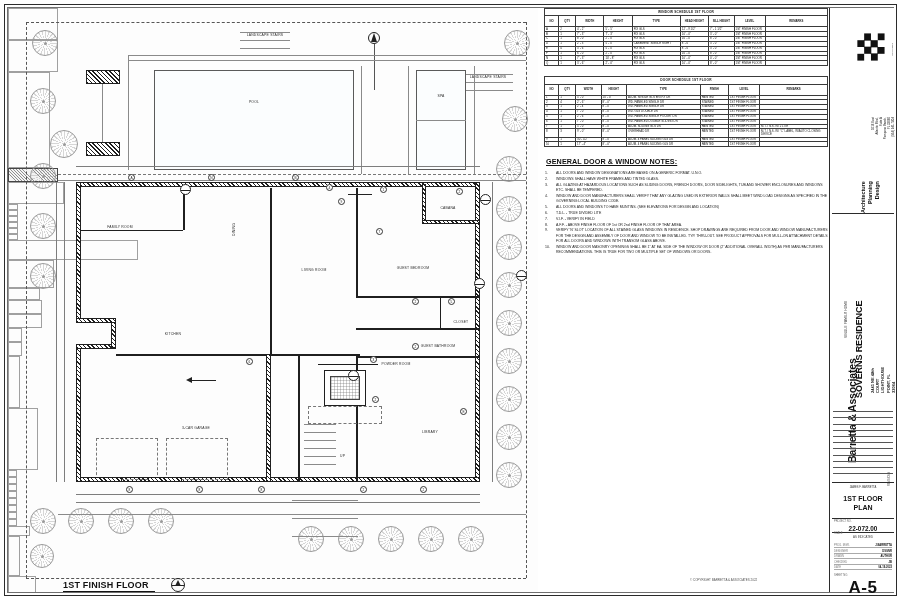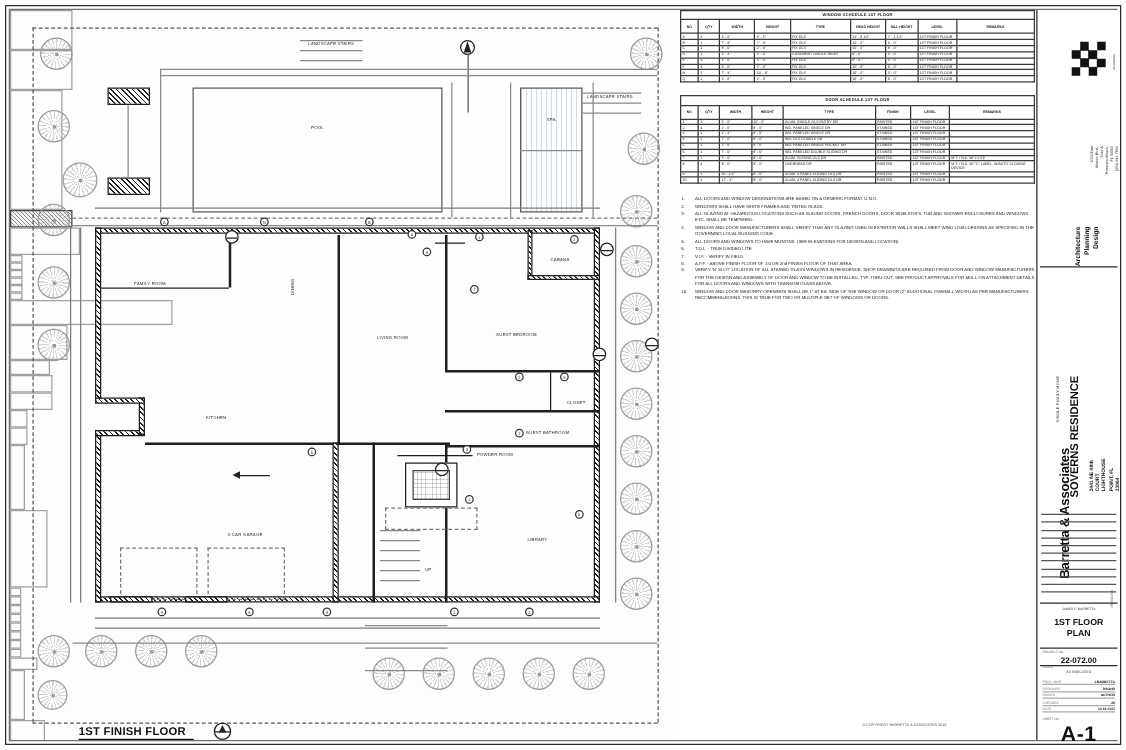--- a/index.html
+++ b/index.html
@@ -813,20 +813,21 @@
               <td>8' - 0"</td>
               <td>ALUM. 4 PANEL SLIDING GLS DR</td>
               <td>PAINTED</td>
               <td>1ST FINISH FLOOR</td>
               <td></td>
             </tr>
           </tbody>
       </table>
     </div>
 
+    <div id="notes-title">GENERAL DOOR &amp; WINDOW NOTES:</div>
     <ol class="notes" id="notes-list">
         <li><span class="num">1.</span><span>ALL DOORS AND WINDOW DESIGNATIONS ARE BASED ON A GENERIC FORMAT. U.N.O.</span></li>
         <li><span class="num">2.</span><span>WINDOWS SHALL HAVE WHITE FRAMES AND TINTED GLASS.</span></li>
         <li><span class="num">3.</span><span>ALL GLAZING AT HAZARDOUS LOCATIONS SUCH AS SLIDING DOORS, FRENCH DOORS, DOOR SIDELIGHTS, TUB AND SHOWER ENCLOSURES AND WINDOWS ETC. SHALL BE TEMPERED.</span></li>
         <li><span class="num">4.</span><span>WINDOW AND DOOR MANUFACTURERS SHALL VERIFY THAT ANY GLAZING USED IN EXTERIOR WALLS SHALL MEET WIND LOAD DESIGNS AS SPECIFIED IN THE GOVERNING LOCAL BUILDING CODE.</span></li>
         <li><span class="num">5.</span><span>ALL DOORS AND WINDOWS TO HAVE MUNTINS. (SEE ELEVATIONS FOR DESIGN AND LOCATION)</span></li>
         <li><span class="num">6.</span><span>T.D.L. - TRUE DIVIDED LITE</span></li>
         <li><span class="num">7.</span><span>V.I.F. - VERIFY IN FIELD</span></li>
         <li><span class="num">8.</span><span>A.F.F. - ABOVE FINISH FLOOR OF 1st OR 2nd FINISH FLOOR OF THAT AREA.</span></li>
         <li><span class="num">9.</span><span>VERIFY 'N' SLOT' LOCATION OF ALL STAINED GLASS WINDOWS IN RESIDENCE. SHOP DRAWINGS ARE REQUIRED FROM DOOR AND WINDOW MANUFACTURERS FOR THE DESIGN AND ASSEMBLY OF DOOR AND WINDOW TO BE INSTALLED. TYP. THRU-OUT. SEE PRODUCT APPROVALS FOR MULL-ON ATTACHMENT DETAILS FOR ALL DOORS AND WINDOWS WITH TRANSOM GLASS ABOVE.</span></li>
@@ -913,21 +914,21 @@
     <div class="kv" style="top:552.5px;">
       <span class="k">CHECKED</span>
       <span class="v">JB</span>
     </div>
     <div class="kv" style="top:558px;">
       <span class="k">DATE</span>
       <span class="v">04-19-2022</span>
     </div>
 
     <div id="sheet-no-lbl" style="top:566px;">SHEET NO.</div>
-    <div id="sheet-no" style="top:570px;">A-1</div>
+    <div id="sheet-no" style="top:570px;">A-5</div>
   </div>
 
   <div id="copyright">
     <span>©</span>
     <span>COPYRIGHT BARRETTA &amp; ASSOCIATES 2022</span>
   </div>
 
 </div>
 
 </body></html>

